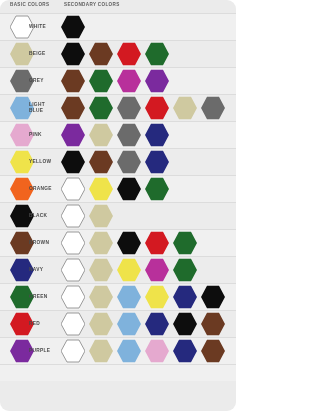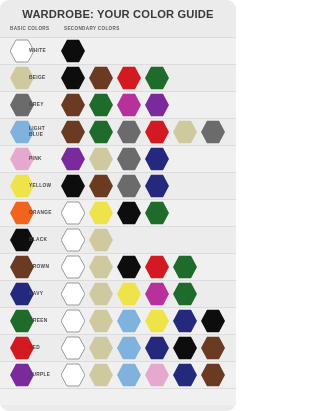--- a/index.html
+++ b/index.html
@@ -98,21 +98,20 @@
     height: 16px;
     border-top: 1px solid #dcdcdc;
     background: #f0f0f0;
   }
 </style>
 </head>
 <body>
 
 <div id="card">
 
-  <div id="title">WARDROBE: YOUR COLOR GUIDE</div>
 
   <div id="col-heads">
     <div class="col-head basic">BASIC COLORS</div>
     <div class="col-head secondary">SECONDARY COLORS</div>
   </div>
 
   <div id="rows">
       <div class="row">
         <div class="basic-cell">
           <div style="width: 24px; height: 24px;"><svg width="24" height="24" viewBox="0 0 24 24">

